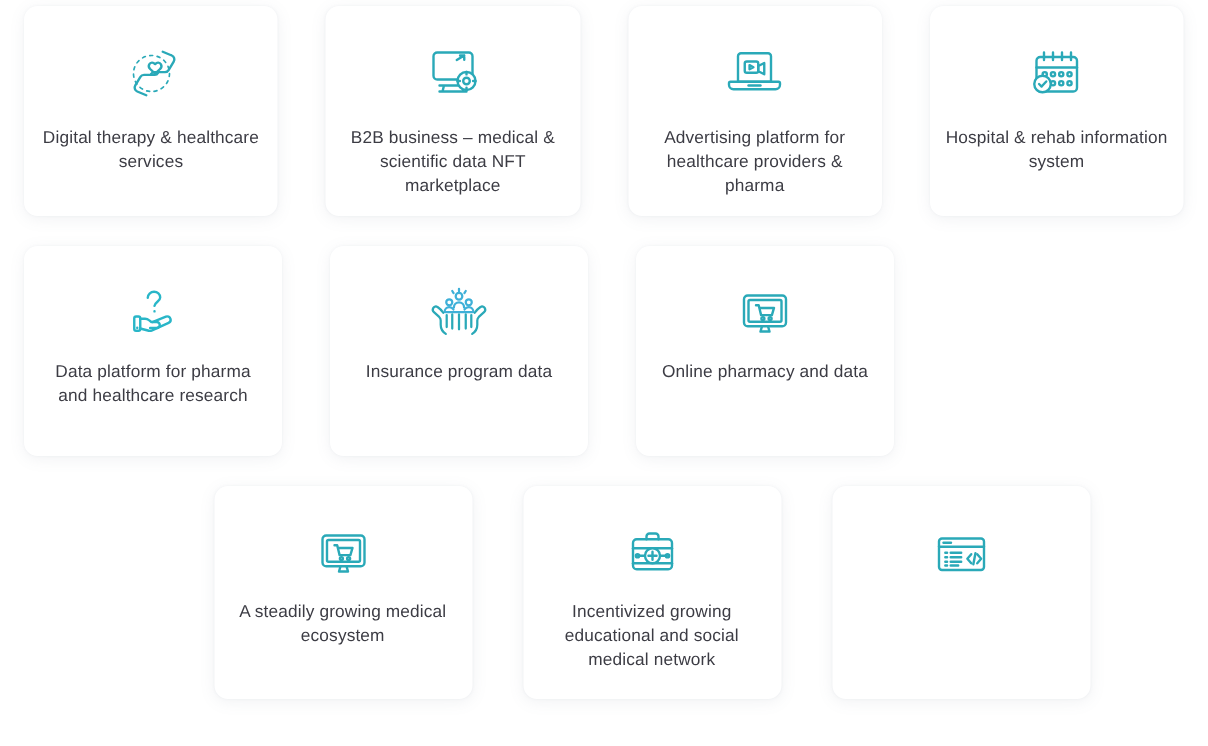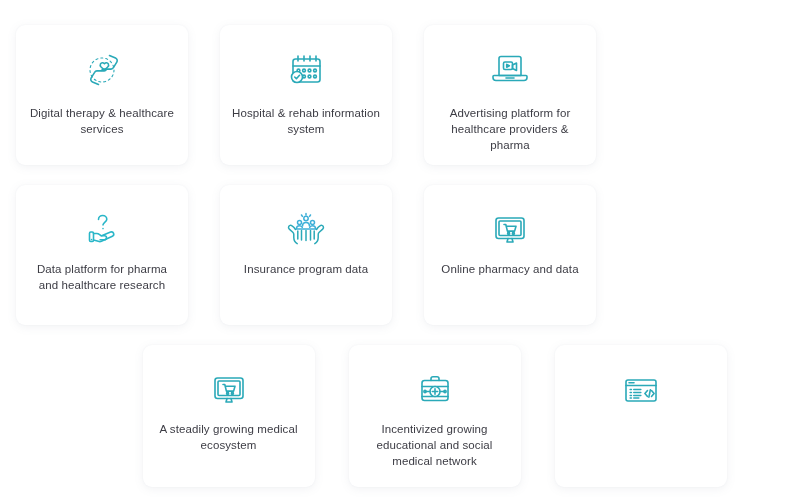--- a/index.html
+++ b/index.html
@@ -22,21 +22,21 @@
     box-sizing: border-box;
   }
 
   .row {
     display: flex;
     justify-content: flex-start;
     width: 805px;
     box-sizing: border-box;
   }
 
-  .row-1 { padding: 25px 0 0 0; }
+  .row-1 { padding: 4px 0 0 0; }
   .row-2 { padding: 20px 5px 0 0; }
   .row-3 { padding: 20px 0 0 0; justify-content: center; margin-left: 32px; }
 
   .card {
     width: 172px;
     height: 140px;
     margin: 0 16px;
     background: #ffffff;
     border-radius: 9px;
     box-shadow: 0 2px 10px rgba(120, 130, 150, 0.10),
@@ -88,53 +88,66 @@
           <circle cx="22" cy="21" r="12" stroke-dasharray="2 3" stroke-width="1.1"></circle>
           <path d="M26 8 c2.2 0 4 1.6 4 3.6 0 3-4 5.6-5.6 6.6 -1.6-1-5.6-3.6-5.6-6.6 0-2 1.8-3.6 4-3.6 0.8 0 1.4 0.3 1.6 0.7 0.2-0.4 0.8-0.7 1.6-0.7z" opacity="0"></path>
           <path d="M29.5 6.5 l6 2.5 M35.5 9 c1.6 0.7 2.2 2.6 1.3 4.1 l-3.4 5.6 c-0.5 0.9-1.4 1.4-2.4 1.4 l-7.2 0 c-0.9 0-1.7 0.5-2.1 1.3"></path>
           <path d="M24.2 14.6 c-1-1.2-2.9-1.1-3.7 0.3 -0.6 1.1-0.2 2.3 0.6 3.1 l3.3 3.1 3.3-3.1 c0.9-0.8 1.2-2 0.6-3.1 -0.8-1.4-2.7-1.5-3.7-0.3 l-0.1 0.1z"></path>
           <path d="M18.5 35.5 l-6-2.5 M12.5 33 c-1.6-0.7-2.2-2.6-1.3-4.1 l3.4-5.6 c0.5-0.9 1.4-1.4 2.4-1.4 l7.2 0 c0.9 0 1.7-0.5 2.1-1.3"></path>
         </svg>
       </div>
       <div class="card-label">Digital therapy &amp; healthcare services</div>
     </div>
 
+    <div class="card">
+      <div class="card-icon">
+        <svg width="44" height="42" viewBox="0 0 44 42" fill="none" stroke="#2aa9b8" stroke-width="1.6" stroke-linecap="round" stroke-linejoin="round">
+          <rect x="9" y="7" width="26" height="18" rx="2.5"></rect>
+          <path d="M13 29 h18 M16 29 l-1 4 M28 29 l1 4 M13 33 h18"></path>
+          <path d="M24.5 12 l5 -3 M29.5 9 v2.8 M29.5 9 h-2.8"></path>
+          <circle cx="31" cy="26" r="6" fill="#ffffff"></circle>
+          <circle cx="31" cy="26" r="2.2"></circle>
+          <path d="M31 20 v1.6 M31 30.4 v1.6 M25 26 h1.6 M35.4 26 h1.6"></path>
+        </svg>
+      </div>
+      <div class="card-label">B2B business – medical &amp; scientific data NFT marketplace</div>
+    </div>
+
+    <div class="card">
+      <div class="card-icon">
+        <svg width="44" height="42" viewBox="0 0 44 42" fill="none" stroke="#2aa9b8" stroke-width="1.6" stroke-linecap="round" stroke-linejoin="round">
+          <path d="M11 9.5 a2 2 0 0 1 2-2 h18 a2 2 0 0 1 2 2 v17 h-22 z"></path>
+          <path d="M6 26.5 h32 a1 1 0 0 1 1 1 v1 a3 3 0 0 1-3 3 h-28 a3 3 0 0 1-3-3 v-1 a1 1 0 0 1 1-1z"></path>
+          <path d="M18 29 h8"></path>
+          <rect x="15.5" y="13" width="9" height="7.5" rx="1.4"></rect>
+          <path d="M24.5 16 l4-2 v7.5 l-4-2z"></path>
+          <path d="M18.7 15.4 l2.6 1.4 -2.6 1.4z"></path>
+        </svg>
+      </div>
+      <div class="card-label">Advertising platform for healthcare providers &amp; pharma</div>
+    </div>
 
     <div class="card">
       <div class="card-icon">
         <svg width="44" height="42" viewBox="0 0 44 42" fill="none" stroke="#2aa9b8" stroke-width="1.6" stroke-linecap="round" stroke-linejoin="round">
           <rect x="9" y="10" width="27" height="23" rx="2.5"></rect>
           <path d="M9 17 h27"></path>
           <path d="M14 7 v5 M20 7 v5 M26 7 v5 M32 7 v5"></path>
           <circle cx="14.5" cy="21.5" r="1.4"></circle>
           <circle cx="20" cy="21.5" r="1.4"></circle>
           <circle cx="25.5" cy="21.5" r="1.4"></circle>
           <circle cx="31" cy="21.5" r="1.4"></circle>
           <circle cx="20" cy="27.5" r="1.4"></circle>
           <circle cx="25.5" cy="27.5" r="1.4"></circle>
           <circle cx="31" cy="27.5" r="1.4"></circle>
           <circle cx="13" cy="28" r="5.5" fill="#ffffff"></circle>
           <path d="M10.7 28 l1.7 1.7 3.1-3.4"></path>
         </svg>
       </div>
       <div class="card-label">Hospital &amp; rehab information system</div>
-    </div>
-
-    <div class="card">
-      <div class="card-icon">
-        <svg width="44" height="42" viewBox="0 0 44 42" fill="none" stroke="#2aa9b8" stroke-width="1.6" stroke-linecap="round" stroke-linejoin="round">
-          <path d="M11 9.5 a2 2 0 0 1 2-2 h18 a2 2 0 0 1 2 2 v17 h-22 z"></path>
-          <path d="M6 26.5 h32 a1 1 0 0 1 1 1 v1 a3 3 0 0 1-3 3 h-28 a3 3 0 0 1-3-3 v-1 a1 1 0 0 1 1-1z"></path>
-          <path d="M18 29 h8"></path>
-          <rect x="15.5" y="13" width="9" height="7.5" rx="1.4"></rect>
-          <path d="M24.5 16 l4-2 v7.5 l-4-2z"></path>
-          <path d="M18.7 15.4 l2.6 1.4 -2.6 1.4z"></path>
-        </svg>
-      </div>
-      <div class="card-label">Advertising platform for healthcare providers &amp; pharma</div>
     </div>
 
   </div>
 
   <div class="row row-2">
 
     <div class="card">
       <div class="card-icon">
         <svg width="44" height="42" viewBox="0 0 44 42" fill="none" stroke="#29b6c8" stroke-width="1.6" stroke-linecap="round" stroke-linejoin="round">
           <path d="M18.5 10.5 c0-2.2 1.9-4 4.2-4 2.3 0 4.1 1.7 4.1 3.8 0 2.6-3.4 3-3.8 5.6 M23 19.5 v0.1"></path>

